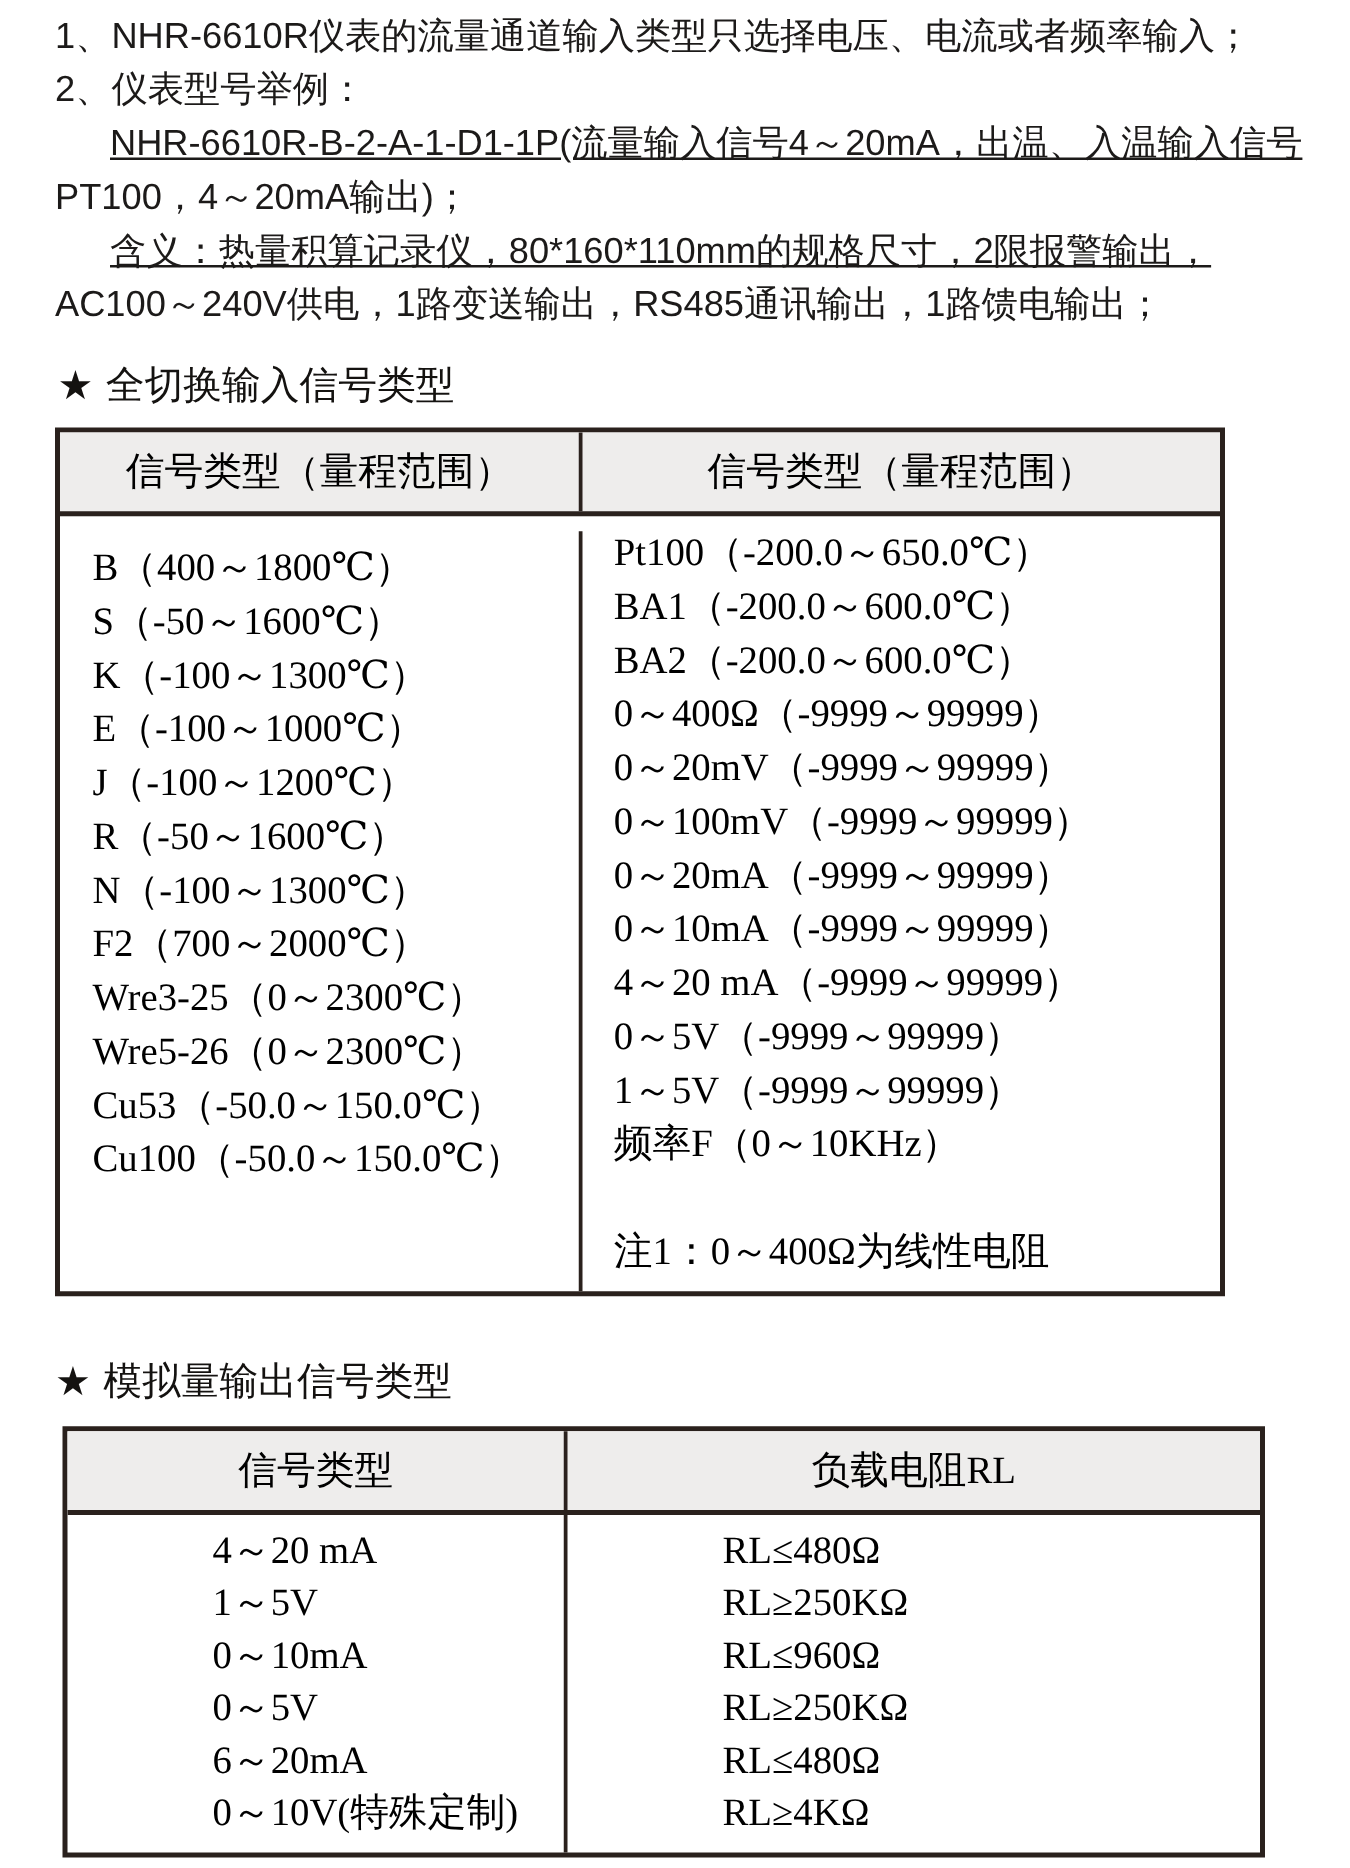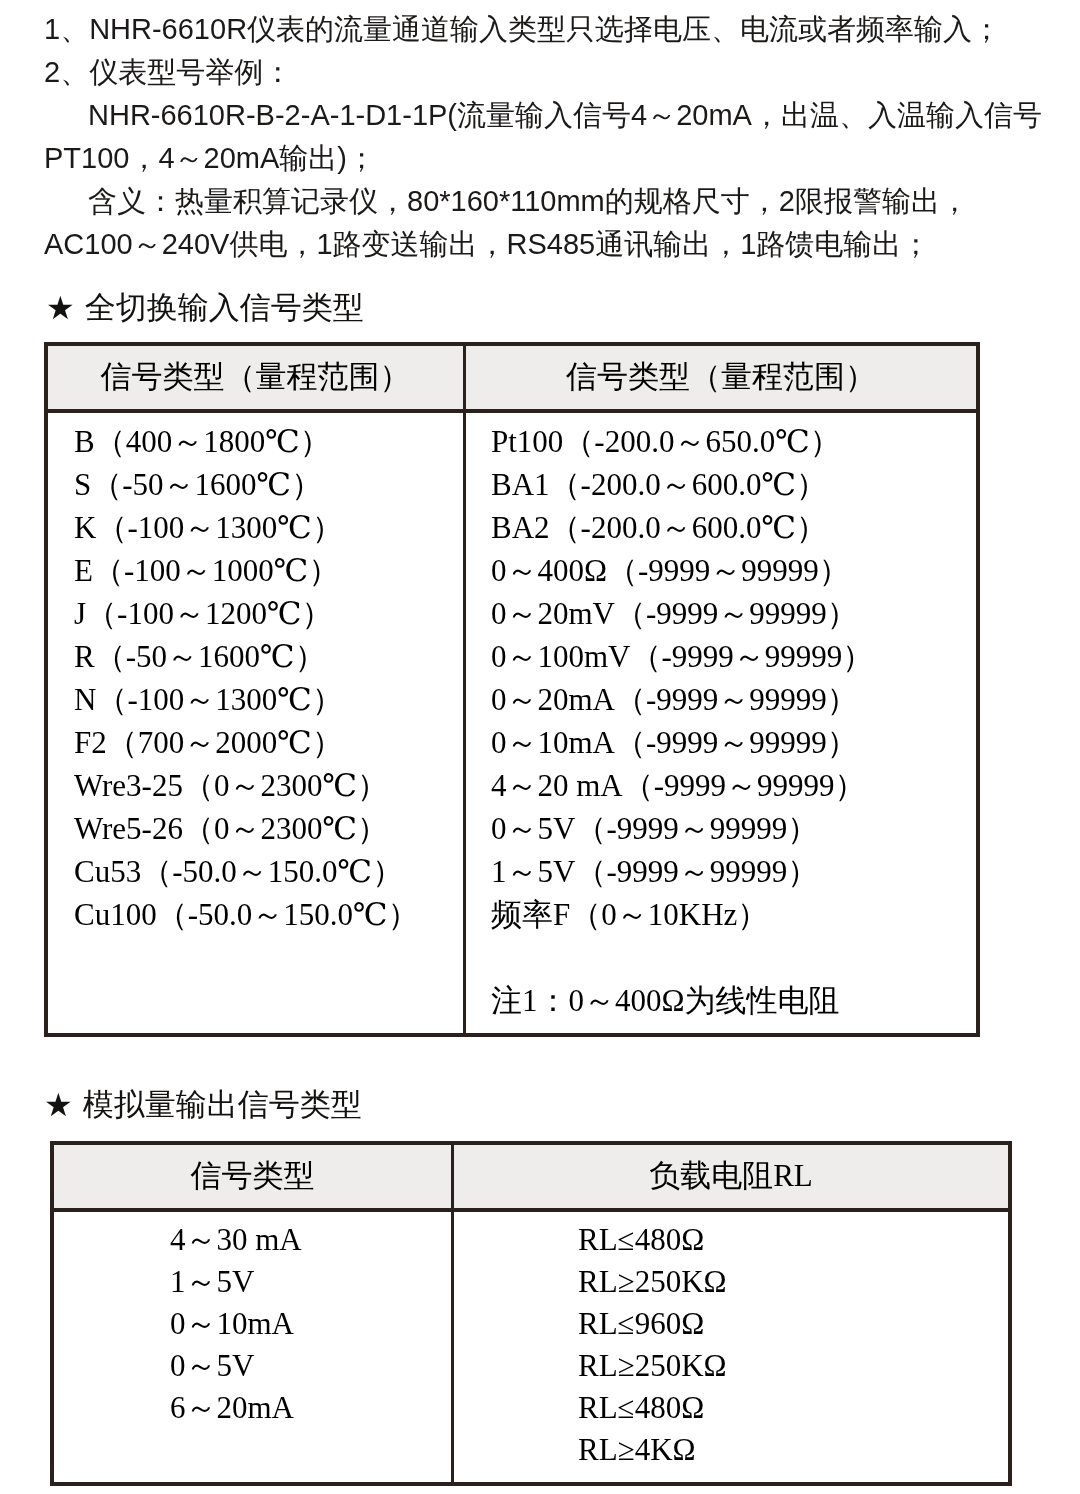--- a/index.html
+++ b/index.html
@@ -21,21 +21,21 @@
   }
 
   
   .intro {
     font-family: "Liberation Sans", "DejaVu Sans", sans-serif;
     font-size: 29px;
     line-height: 43px;
     color: #1c1a19;
   }
   .intro .line { white-space: nowrap; }
-  .intro .indent { padding-left: 44px; }
+  .intro .indent { padding-left: 44px; text-decoration: underline; }
 
   
   .section-title {
     font-family: "Liberation Sans", "DejaVu Sans", sans-serif;
     font-size: 31px;
     line-height: 36px;
     color: #141210;
     display: flex;
     align-items: center;
     gap: 10px;
@@ -75,21 +75,21 @@
   .lineitem {
     white-space: nowrap;
     min-height: 43px;
     line-height: 43px;
   }
 
   
   .tbl-1 { width: 936px; }
   .tbl-1 .c-left  { width: 418px; }
   .tbl-1 .c-right { width: 510px; flex: 1; }
-  .tbl-1 .bcell.c-left  { padding-left: 26px; }
+  .tbl-1 .bcell.c-left  { padding-left: 26px; margin-top: 12px; }
   .tbl-1 .bcell.c-right { padding-left: 25px; }
 
   
   .tbl-2 { width: 962px; margin-left: 6px; }
   .tbl-2 .c-left  { width: 400px; }
   .tbl-2 .c-right { flex: 1; }
   .tbl-2 .bcell.c-left  { padding-left: 116px; }
   .tbl-2 .bcell.c-right { padding-left: 124px; }
   .tbl-2 .lineitem { min-height: 42px; line-height: 42px; }
 </style>
@@ -156,25 +156,26 @@
     <span>模拟量输出信号类型</span>
   </div>
 
   <div class="tbl tbl-2">
     <div class="tbl-head">
       <div class="hcell c-left col-divider">信号类型</div>
       <div class="hcell c-right">负载电阻RL</div>
     </div>
     <div class="tbl-body">
       <div class="bcell c-left col-divider">
-        <div class="lineitem">4～30 mA</div>
+        <div class="lineitem">4～20 mA</div>
         <div class="lineitem">1～5V</div>
         <div class="lineitem">0～10mA</div>
         <div class="lineitem">0～5V</div>
         <div class="lineitem">6～20mA</div>
+        <div class="lineitem">0～10V(特殊定制)</div>
       </div>
       <div class="bcell c-right">
         <div class="lineitem">RL≤480Ω</div>
         <div class="lineitem">RL≥250KΩ</div>
         <div class="lineitem">RL≤960Ω</div>
         <div class="lineitem">RL≥250KΩ</div>
         <div class="lineitem">RL≤480Ω</div>
         <div class="lineitem">RL≥4KΩ</div>
       </div>
     </div>

